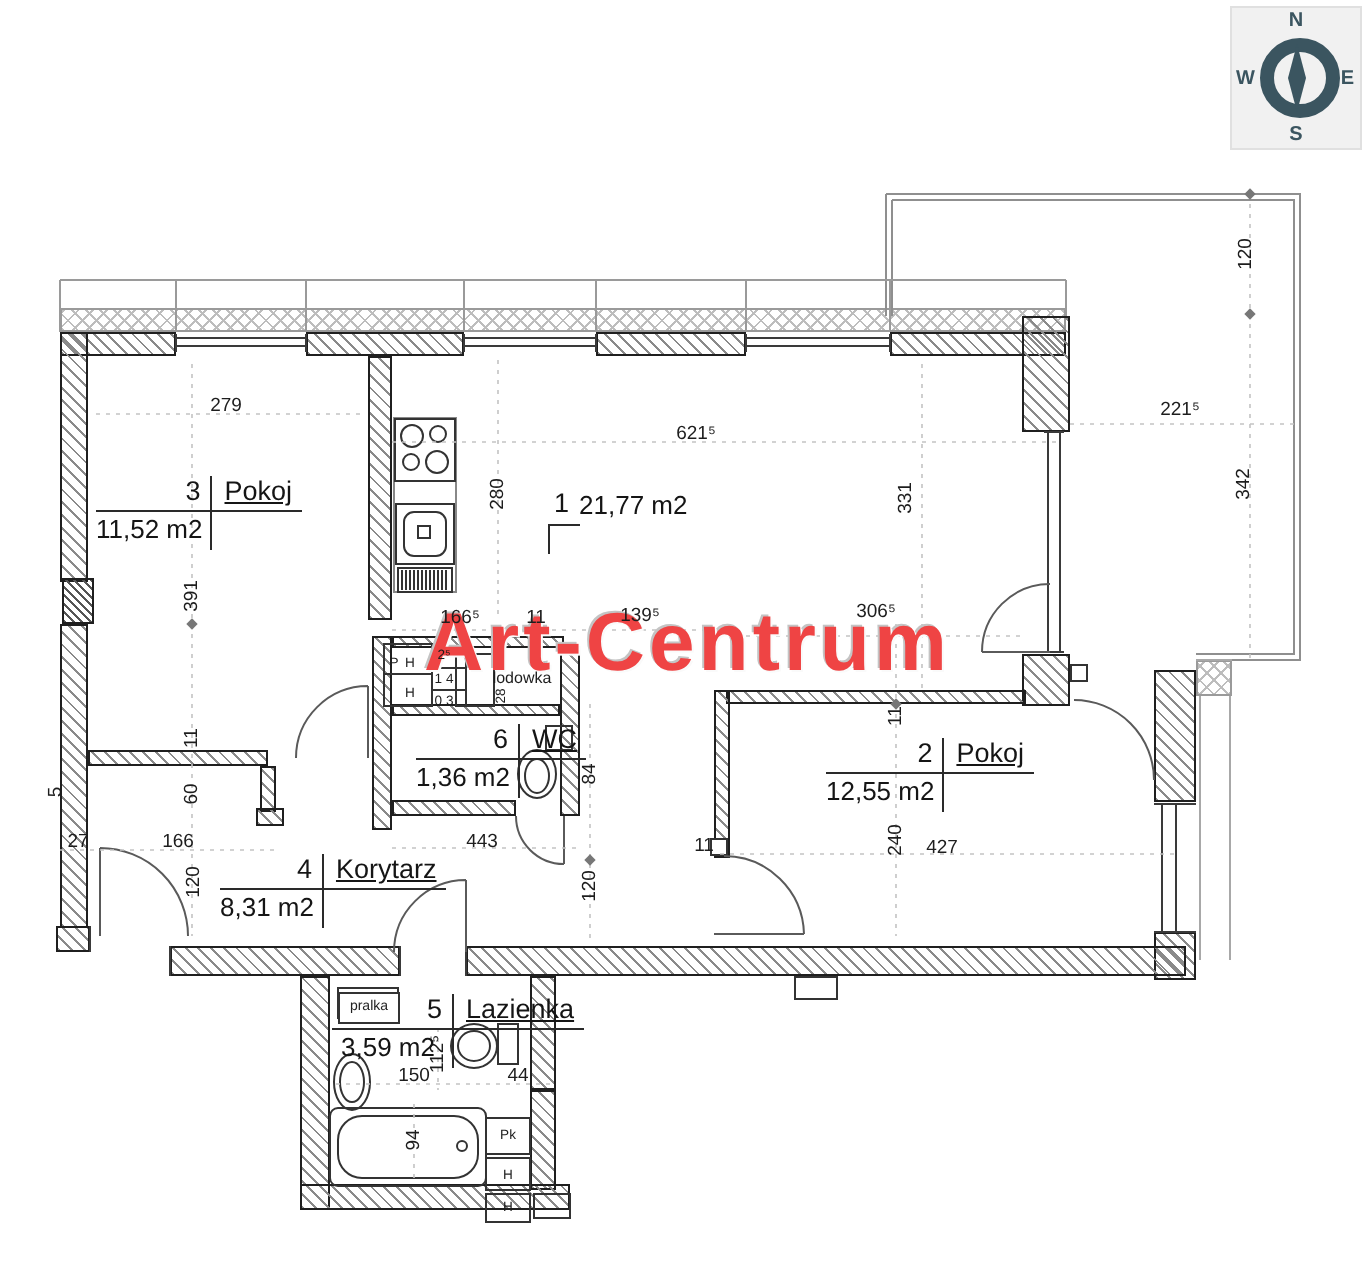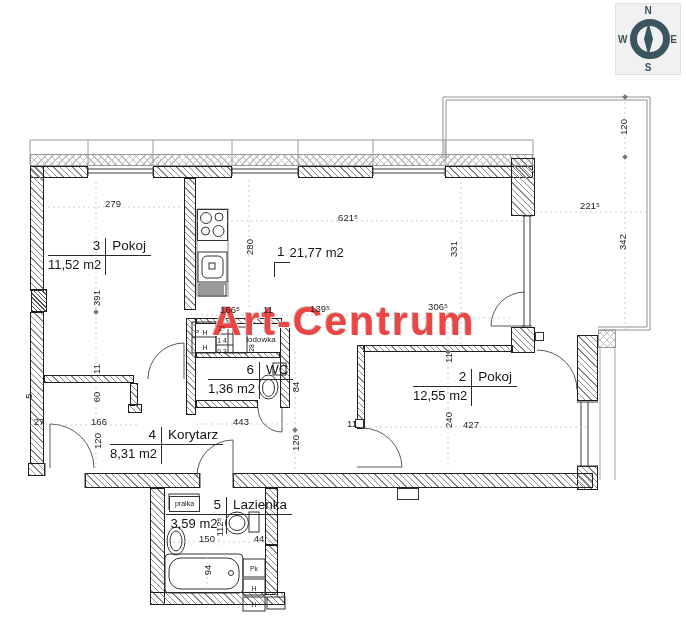--- a/index.html
+++ b/index.html
@@ -21,21 +21,21 @@
   .dim{position:absolute;transform:translate(-50%,-50%);font-size:9.5px;color:#1d1d1d;
        white-space:nowrap;z-index:5;letter-spacing:0;}
   .dim.rot{transform:translate(-50%,-50%) rotate(-90deg);}
   .sm{position:absolute;transform:translate(-50%,-50%);font-size:6.8px;color:#1d1d1d;white-space:nowrap;z-index:5;}
   .sm.rot{transform:translate(-50%,-50%) rotate(-90deg);}
   .sm.big{font-size:8px;}
 
   .room-tag{position:absolute;display:grid;grid-template-columns:auto auto;z-index:6;
             color:#151515;font-size:13.5px;line-height:16px;}
   .rt-num{text-align:right;padding:0 5px 1px 3px;border-bottom:1.3px solid #2a2a2a;}
-  .rt-name{padding:0 5px 1px 6px;border-left:1.3px solid #2a2a2a;border-bottom:1.3px solid #2a2a2a;white-space:nowrap;}
+  .rt-name{padding:0 5px 1px 6px;border-left:1.3px solid #2a2a2a;border-bottom:1.3px solid #2a2a2a;white-space:nowrap;text-decoration:underline;}
   .rt-area{padding:1px 4px 2px 0;text-align:center;font-size:13px;white-space:nowrap;}
   .rt-below{border-left:1.3px solid #2a2a2a;min-height:14px;}
   .room-tag[data-room="5"] .rt-num{min-width:52px;}
 
   .washer-box{position:absolute;left:169px;top:496px;width:29px;height:14px;z-index:7;
               border:1px solid #333;font-size:7px;color:#222;text-align:center;line-height:13px;background:#fff;}
 
   .watermark{position:absolute;left:212px;top:298px;z-index:4;font-size:41px;font-weight:bold;
              letter-spacing:2px;color:#ef4444;pointer-events:none;
              text-shadow:1px 1px 0 #fafafa,-1px -1px 0 #c4c4c4;}
@@ -188,21 +188,21 @@
       <span class="dim" style="left: 438px; top: 306px;">306⁵</span>
       <span class="dim rot" style="left: 448px; top: 358px;">11</span>
       <span class="dim rot" style="left: 448px; top: 420px;">240</span>
       <span class="dim" style="left: 471px; top: 424px;">427</span>
       <span class="dim rot" style="left: 295px; top: 387px;">84</span>
       <span class="dim" style="left: 241px; top: 421px;">443</span>
       <span class="dim rot" style="left: 295px; top: 443px;">120</span>
       <span class="dim" style="left: 352px; top: 423px;">11</span>
       <span class="dim rot" style="left: 97px; top: 441px;">120</span>
       <span class="dim" style="left: 39px; top: 421px;">27</span>
-      <span class="dim" style="left: 99px; top: 421px;">166</span>
+      <span class="dim" style="left: 89px; top: 421px;">166</span>
       <span class="dim rot" style="left: 96px; top: 397px;">60</span>
       <span class="dim rot" style="left: 96px; top: 369px;">11</span>
       <span class="dim rot" style="left: 28px; top: 396px;">5</span>
       <span class="dim" style="left: 207px; top: 538px;">150</span>
       <span class="dim" style="left: 259px; top: 538px; text-align: right;">44</span>
       <span class="dim rot" style="left: 219px; top: 527px;">112⁵</span>
       <span class="dim rot" style="left: 207px; top: 570px;">94</span>
     </div>
   <div>
       <span class="sm" style="left: 197px; top: 332px;">P</span>

